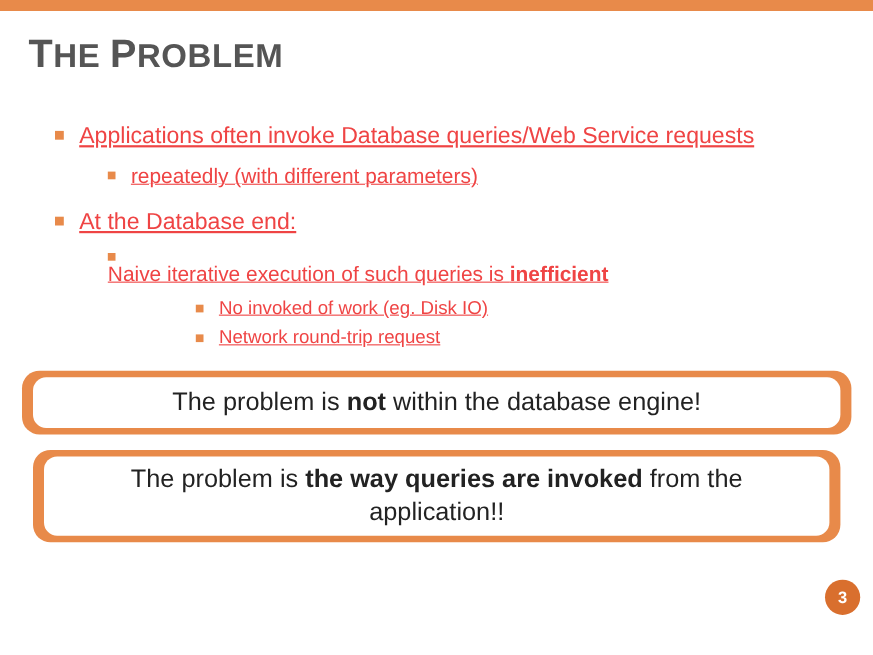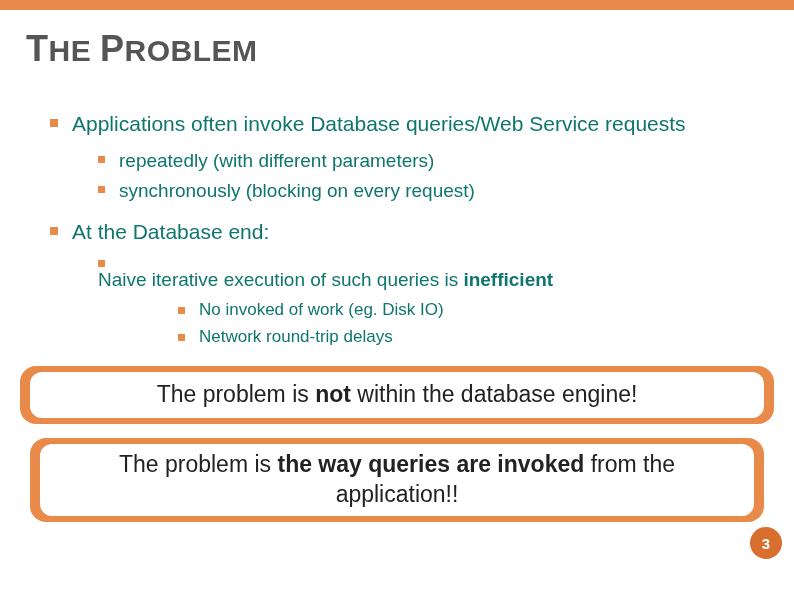--- a/index.html
+++ b/index.html
@@ -19,22 +19,23 @@
   .title {
     font-size: 30px;
     color: #555;
     margin: 18px 0 0 26px;
     letter-spacing: 0.5px;
   }
   .title .tcap { font-size: 36px; }
   .content {
     margin: 40px 50px 0 50px;
     font-size: 21px;
-    color: #0f766e;
+    color: #ef4444;
     line-height: 1.35;
+    text-decoration: underline;
   }
   ul { list-style: none; }
   .lvl1 > li { margin-bottom: 14px; }
   .lvl1 > li > .row { display: flex; align-items: flex-start; }
   .lvl2 { margin: 10px 0 8px 48px; font-size: 19px; }
   .lvl2 > li { margin-bottom: 4px; }
   .lvl2 > li > .row { display: flex; align-items: flex-start; }
   .lvl3 { margin: 6px 0 6px 48px; font-size: 19px; }
   .lvl3 > li > .row { display: flex; align-items: flex-start; flex-direction: column; }
   .lvl4 { margin: 6px 0 0 80px; font-size: 17px; }
@@ -101,26 +102,20 @@
         <span class="bullet"></span>
         <span class="txt">Applications often invoke Database queries/Web Service requests</span>
       </div>
       <ul class="lvl2">
         <li>
           <div class="row">
             <span class="bullet"></span>
             <span class="txt">repeatedly (with different parameters)</span>
           </div>
         </li>
-        <li>
-          <div class="row">
-            <span class="bullet"></span>
-            <span class="txt">synchronously (blocking on every request)</span>
-          </div>
-        </li>
       </ul>
     </li>
     <li>
       <div class="row">
         <span class="bullet"></span>
         <span class="txt">At the Database end:</span>
       </div>
       <ul class="lvl3">
         <li>
           <div class="row">
@@ -132,21 +127,21 @@
           <ul class="lvl4">
             <li>
               <div class="row">
                 <span class="bullet"></span>
                 <span class="txt">No invoked of work (eg. Disk IO)</span>
               </div>
             </li>
             <li>
               <div class="row">
                 <span class="bullet"></span>
-                <span class="txt">Network round-trip delays</span>
+                <span class="txt">Network round-trip request</span>
               </div>
             </li>
           </ul>
         </li>
       </ul>
     </li>
   </ul>
 </div>
 
 <div class="callouts">

